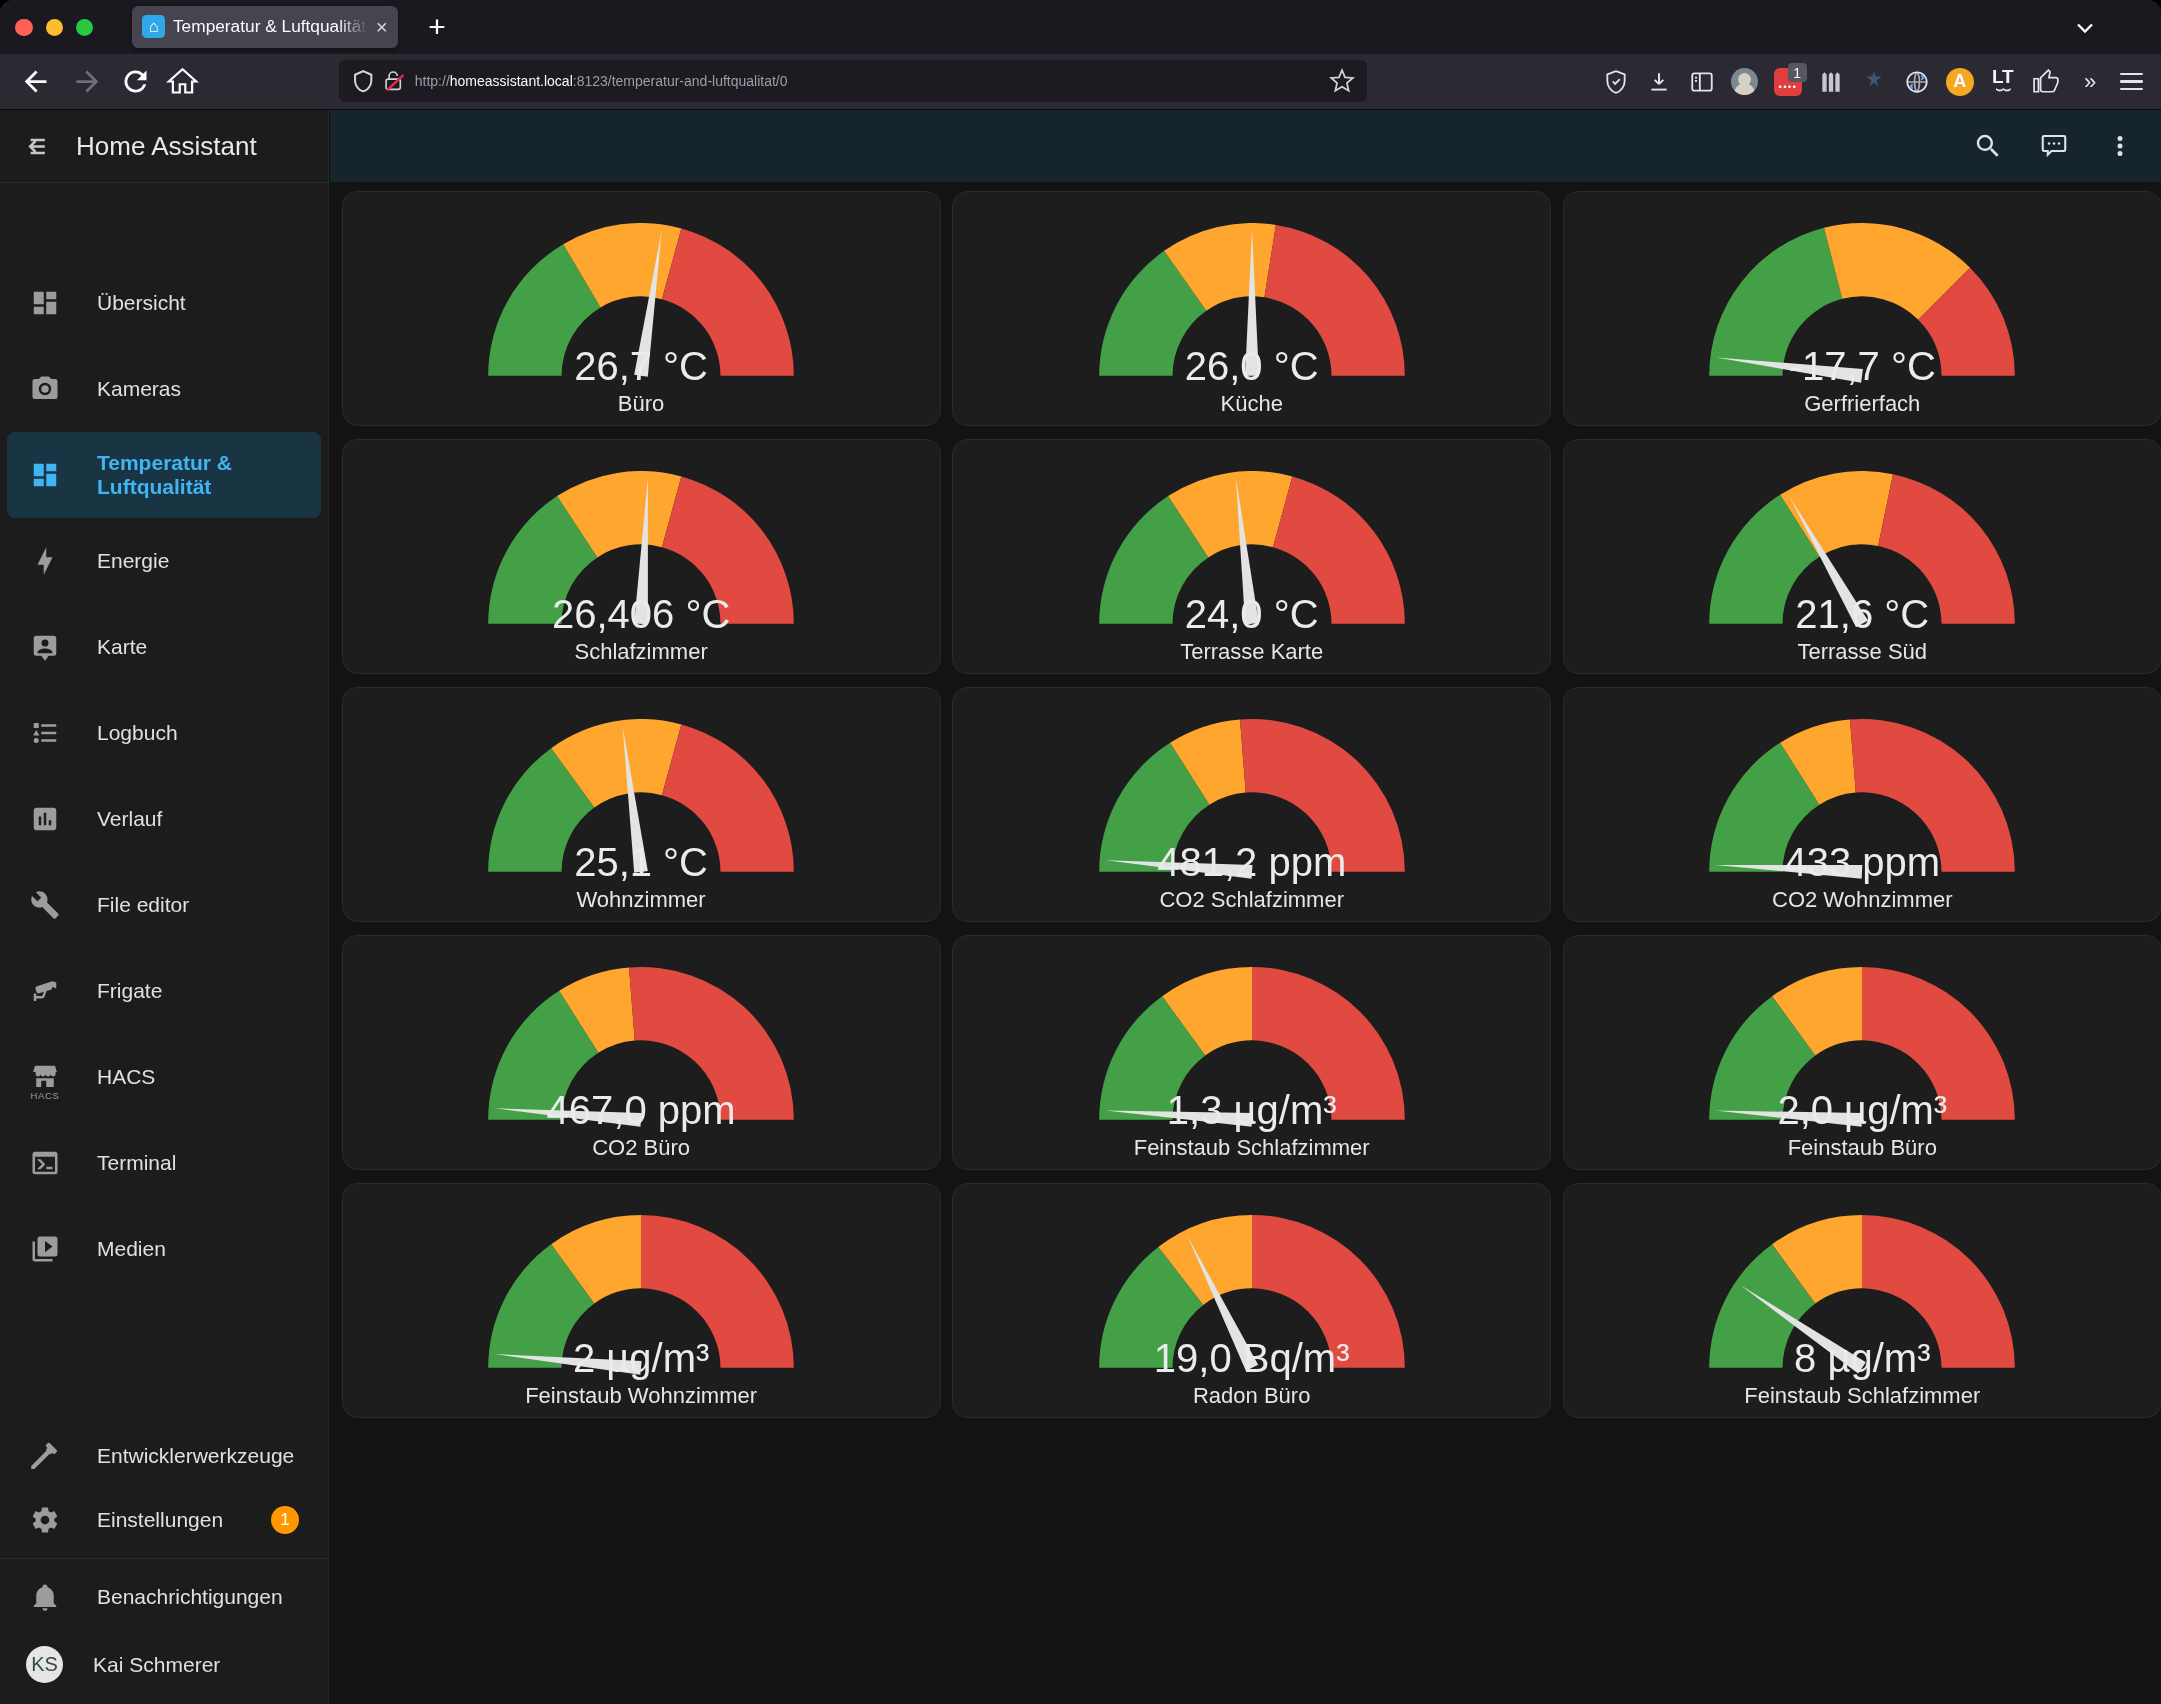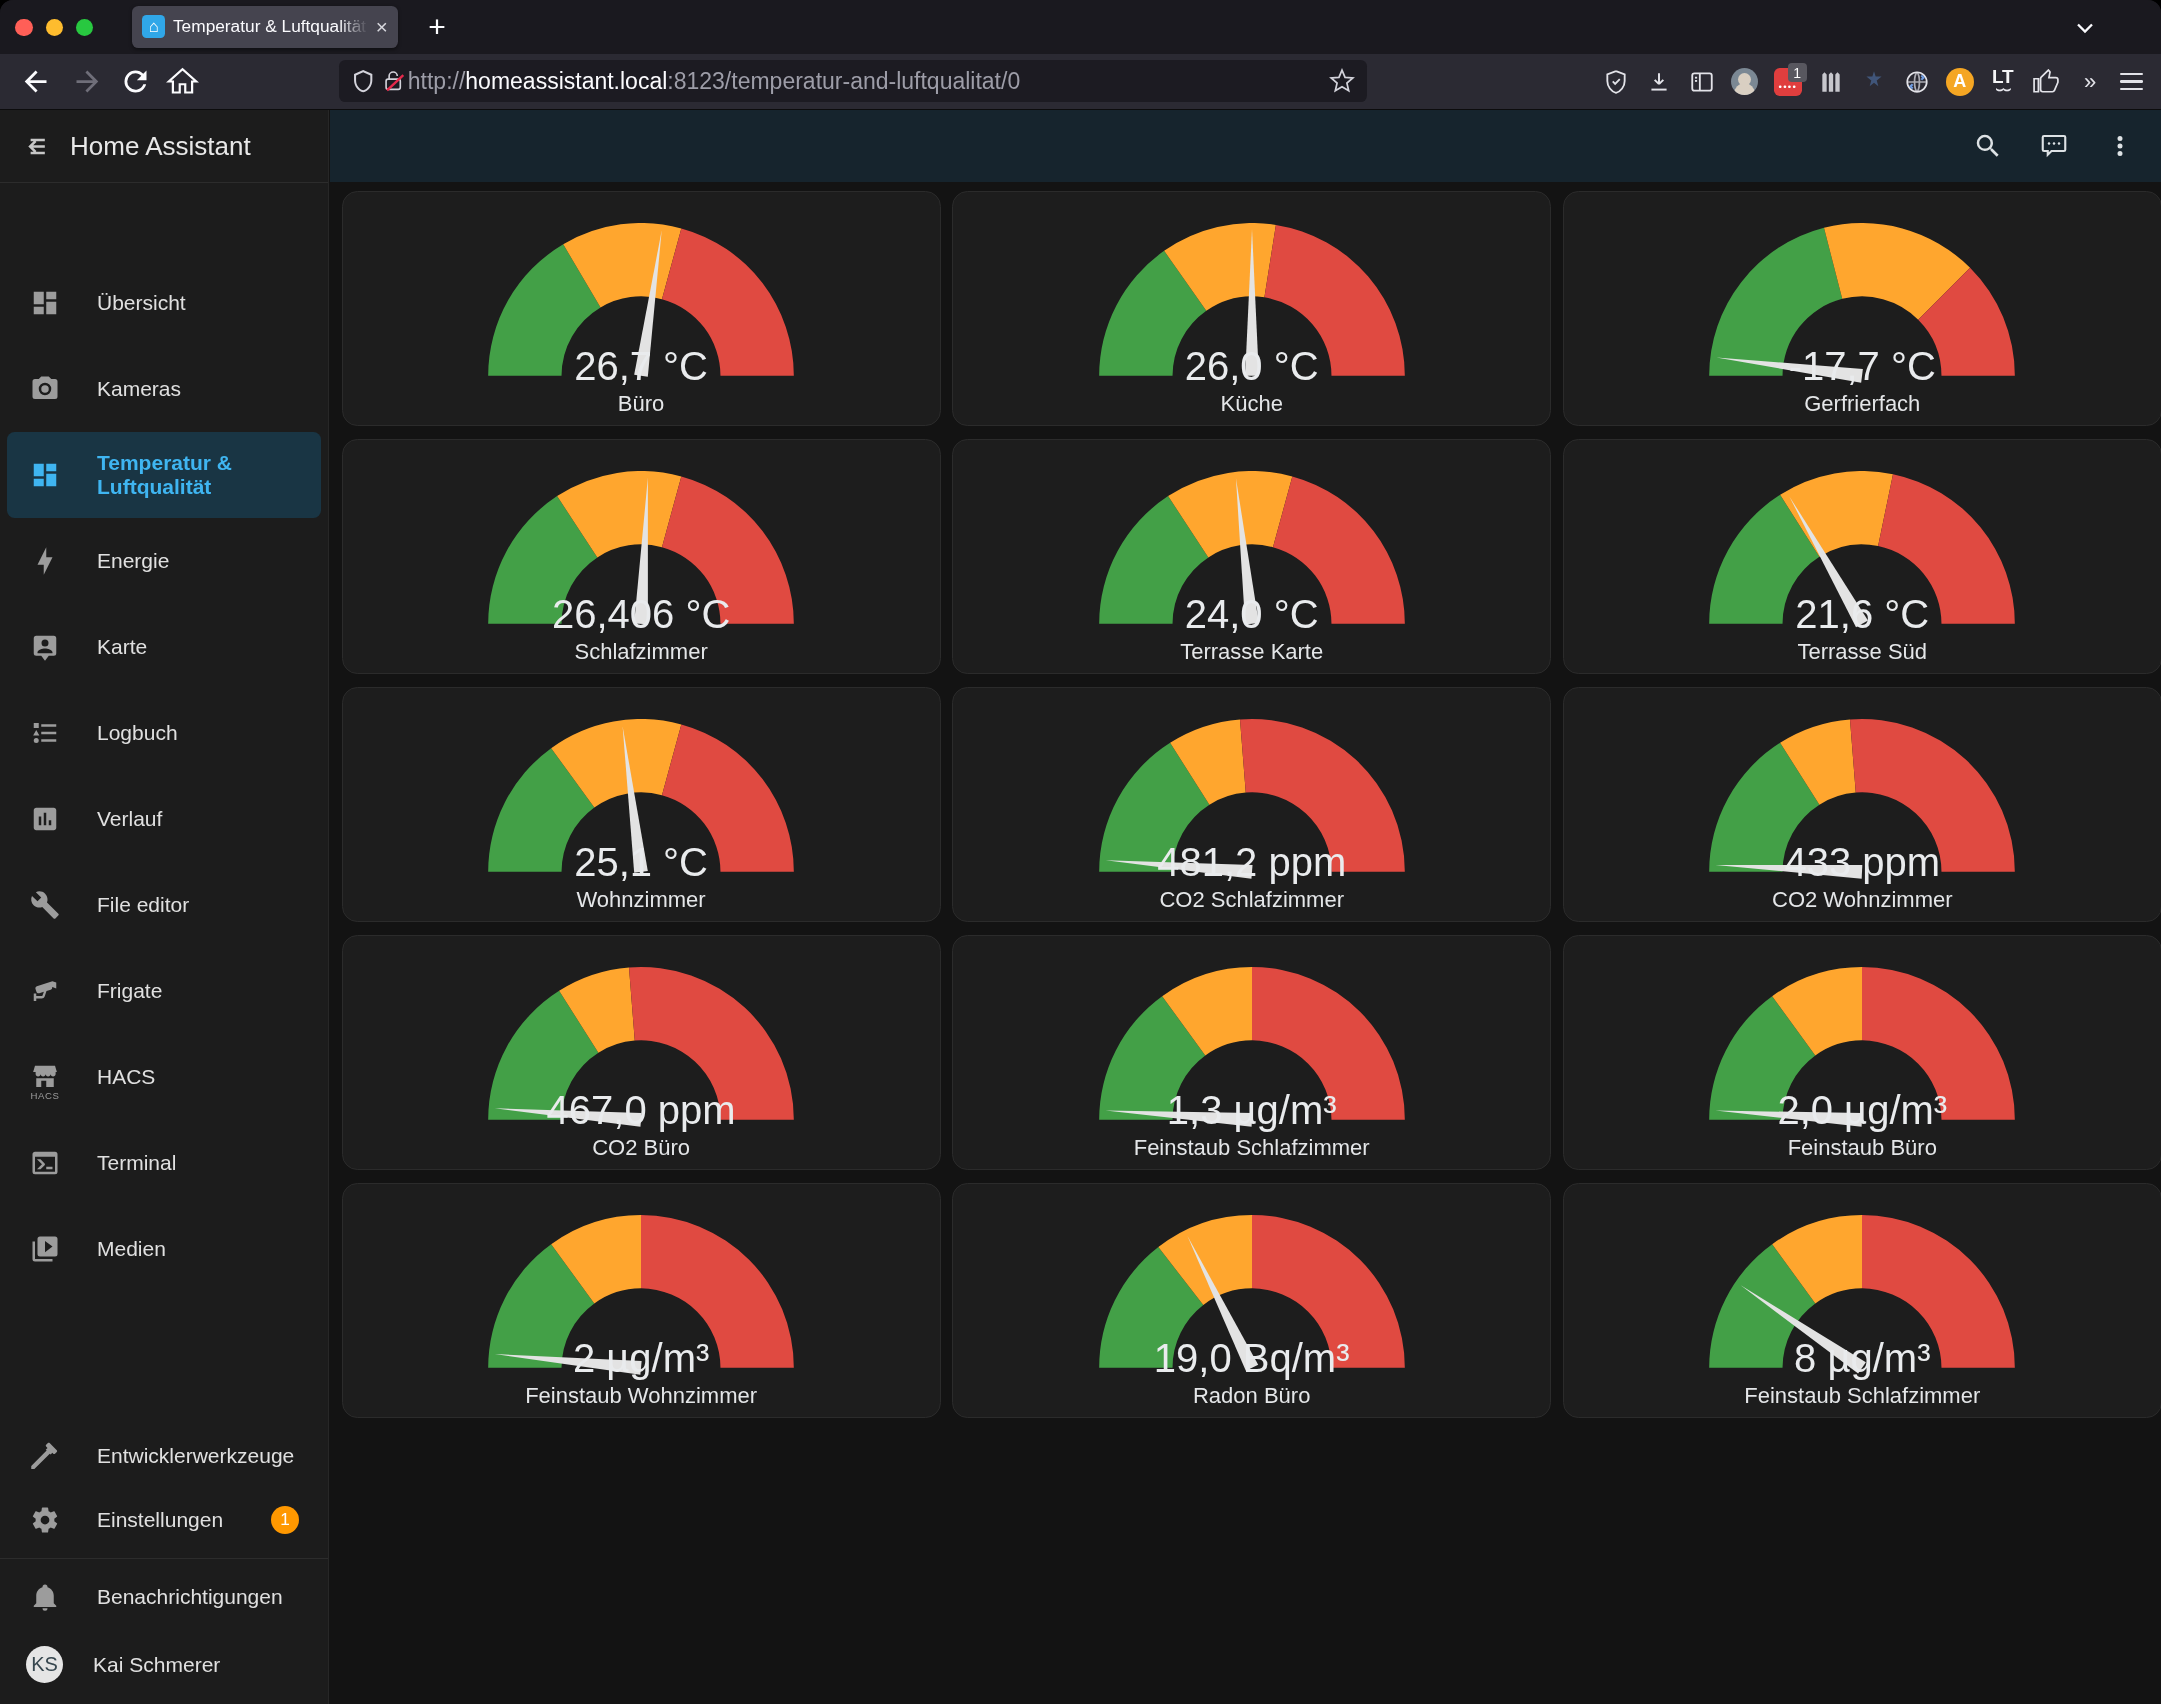--- a/index.html
+++ b/index.html
@@ -18,21 +18,21 @@
   .tabs-chevron{position:absolute;right:62px;top:14px;width:28px;height:28px;color:#fbfbfe;}
 
   .navbar{position:absolute;top:54px;left:0;right:0;height:55px;background:#2b2a33;border-bottom:0.6px solid #0c0c0d;}
   .nav-ic{position:absolute;top:11px;width:33px;height:33px;color:#fbfbfe;}
   .nav-ic svg{width:100%;height:100%;}
   .dim{color:#6f6e79;}
   .urlbar{position:absolute;left:339px;top:6.4px;width:1028px;height:42px;background:#1c1b22;border-radius:6.4px;display:flex;align-items:center;padding:0 11.6px;box-sizing:border-box;}
   .url-ic{width:24.4px;height:24.4px;color:#d3d3db;flex:none;position:relative;}
   .url-ic svg{width:100%;height:100%;}
   .slash{position:absolute;left:1.3px;top:1.3px;width:22px;height:22px;}
-  .url-text{margin-left:2px;font-size:23px;color:#9d9da8;white-space:nowrap;overflow:hidden;flex:1;}
+  .url-text{margin-left:9px;font-size:14px;color:#9d9da8;white-space:nowrap;overflow:hidden;flex:1;}
   .url-host{color:#fbfbfe;}
   .star-btn{width:26px;height:26px;color:#d3d3db;flex:none;margin-left:5.1px;}
   .toolbar-right{position:absolute;right:7.7px;top:0;height:55px;display:flex;align-items:center;}
   .tb{width:43px;height:39px;display:flex;align-items:center;justify-content:center;color:#e3e3e9;position:relative;}
   .tb svg{width:26px;height:26px;}
   .avatar-ff{width:27px;height:27px;border-radius:50%;background:#7b8894;overflow:hidden;position:relative;}
   .avatar-ff::after{content:"";position:absolute;left:7px;top:4.5px;width:13px;height:13px;border-radius:50%;background:#d9cfc2;box-shadow:0 14px 0 3.9px #d9cfc2;}
   .op-icon{width:28px;height:28px;border-radius:5.8px;background:#e03e3e;color:#fff;display:flex;align-items:flex-end;justify-content:center;font-size:9.6px;letter-spacing:1.3px;padding-bottom:3.9px;box-sizing:border-box;}
   .op-badge{position:absolute;top:1.3px;right:2.6px;min-width:19px;height:19px;background:#58575f;border-radius:3.9px;color:#fff;font-size:14px;display:flex;align-items:center;justify-content:center;}
   .tr-icon{width:28px;height:28px;border-radius:50%;background:#f5a623;color:#fff;font-size:18px;font-weight:bold;display:flex;align-items:center;justify-content:center;}
@@ -42,21 +42,21 @@
   .burger{width:23px;height:2.6px;background:#e3e3e9;position:relative;border-radius:1.3px;}
   .burger::before,.burger::after{content:"";position:absolute;left:0;width:23px;height:2.6px;background:#e3e3e9;border-radius:1.3px;}
   .burger::before{top:-7.7px;}.burger::after{top:7.7px;}
 
   
   .app{position:absolute;top:110px;left:0;right:0;bottom:0;background:#131313;}
   .ha-sidebar{position:absolute;left:0;top:0;bottom:0;width:329px;background:#1c1c1c;border-right:0.6px solid #272727;box-sizing:border-box;}
   .ha-sb-header{height:72px;border-bottom:0.6px solid #2c2c2c;display:flex;align-items:center;}
   .sb-toggle{width:31px;height:31px;color:#c7c7c7;margin-left:19px;}
   .sb-toggle svg{width:100%;height:100%;}
-  .ha-title{margin-left:20px;font-size:26px;color:#e8e8e8;}
+  .ha-title{margin-left:26px;font-size:26px;color:#e8e8e8;}
   .ha-menu{position:absolute;top:150px;left:0;right:0;}
   .ha-item{height:86px;display:flex;align-items:center;margin:0 7px;border-radius:7.7px;padding-left:23px;}
   .ha-item .mi{width:30px;height:30px;color:#9c9c9c;flex:none;}
   .ha-item .mi svg{width:100%;height:100%;}
   .ha-item .lbl{margin-left:37px;font-size:21px;color:#e0e0e0;}
   .ha-item.sel{background:#193544;}
   .ha-item.sel .mi{color:#3fb5f1;}
   .ha-item.sel .lbl{color:#3fb5f1;font-weight:bold;}
   .icap{font-size:9.6px;color:#9c9c9c;text-align:center;margin-top:-3.9px;letter-spacing:0.6px;}
   .ha-bottom{position:absolute;bottom:3.9px;left:0;right:0;}

